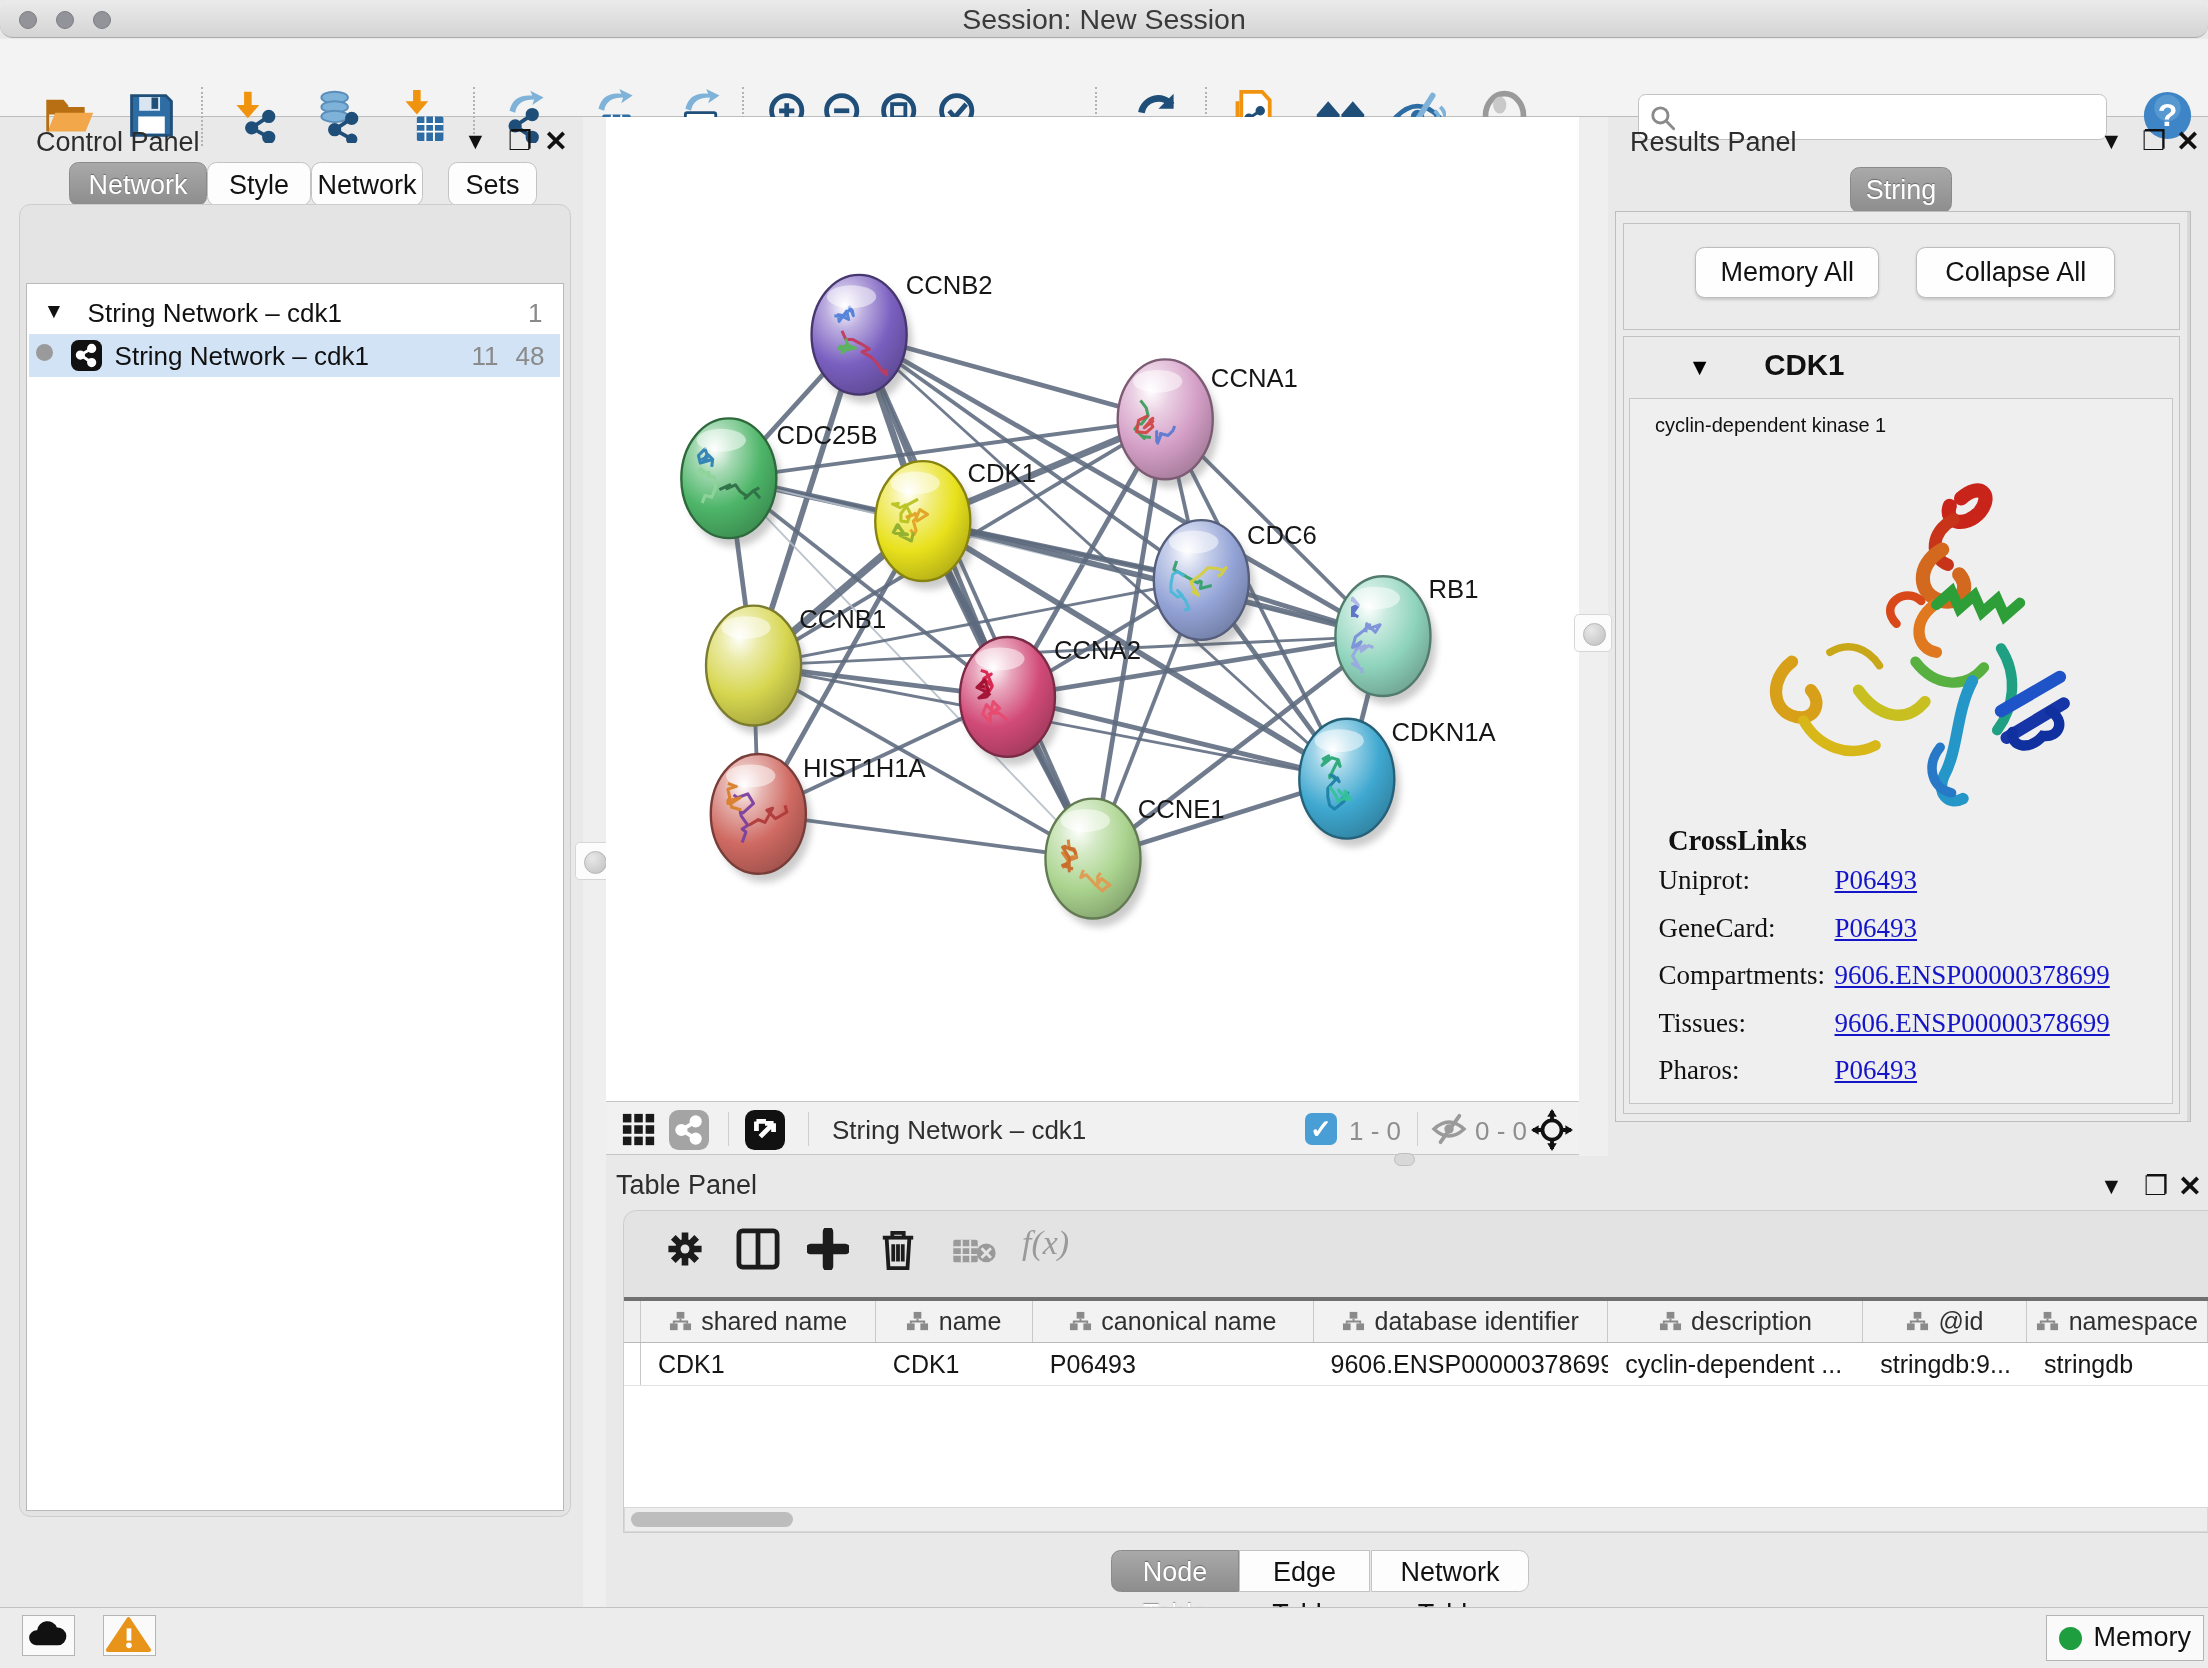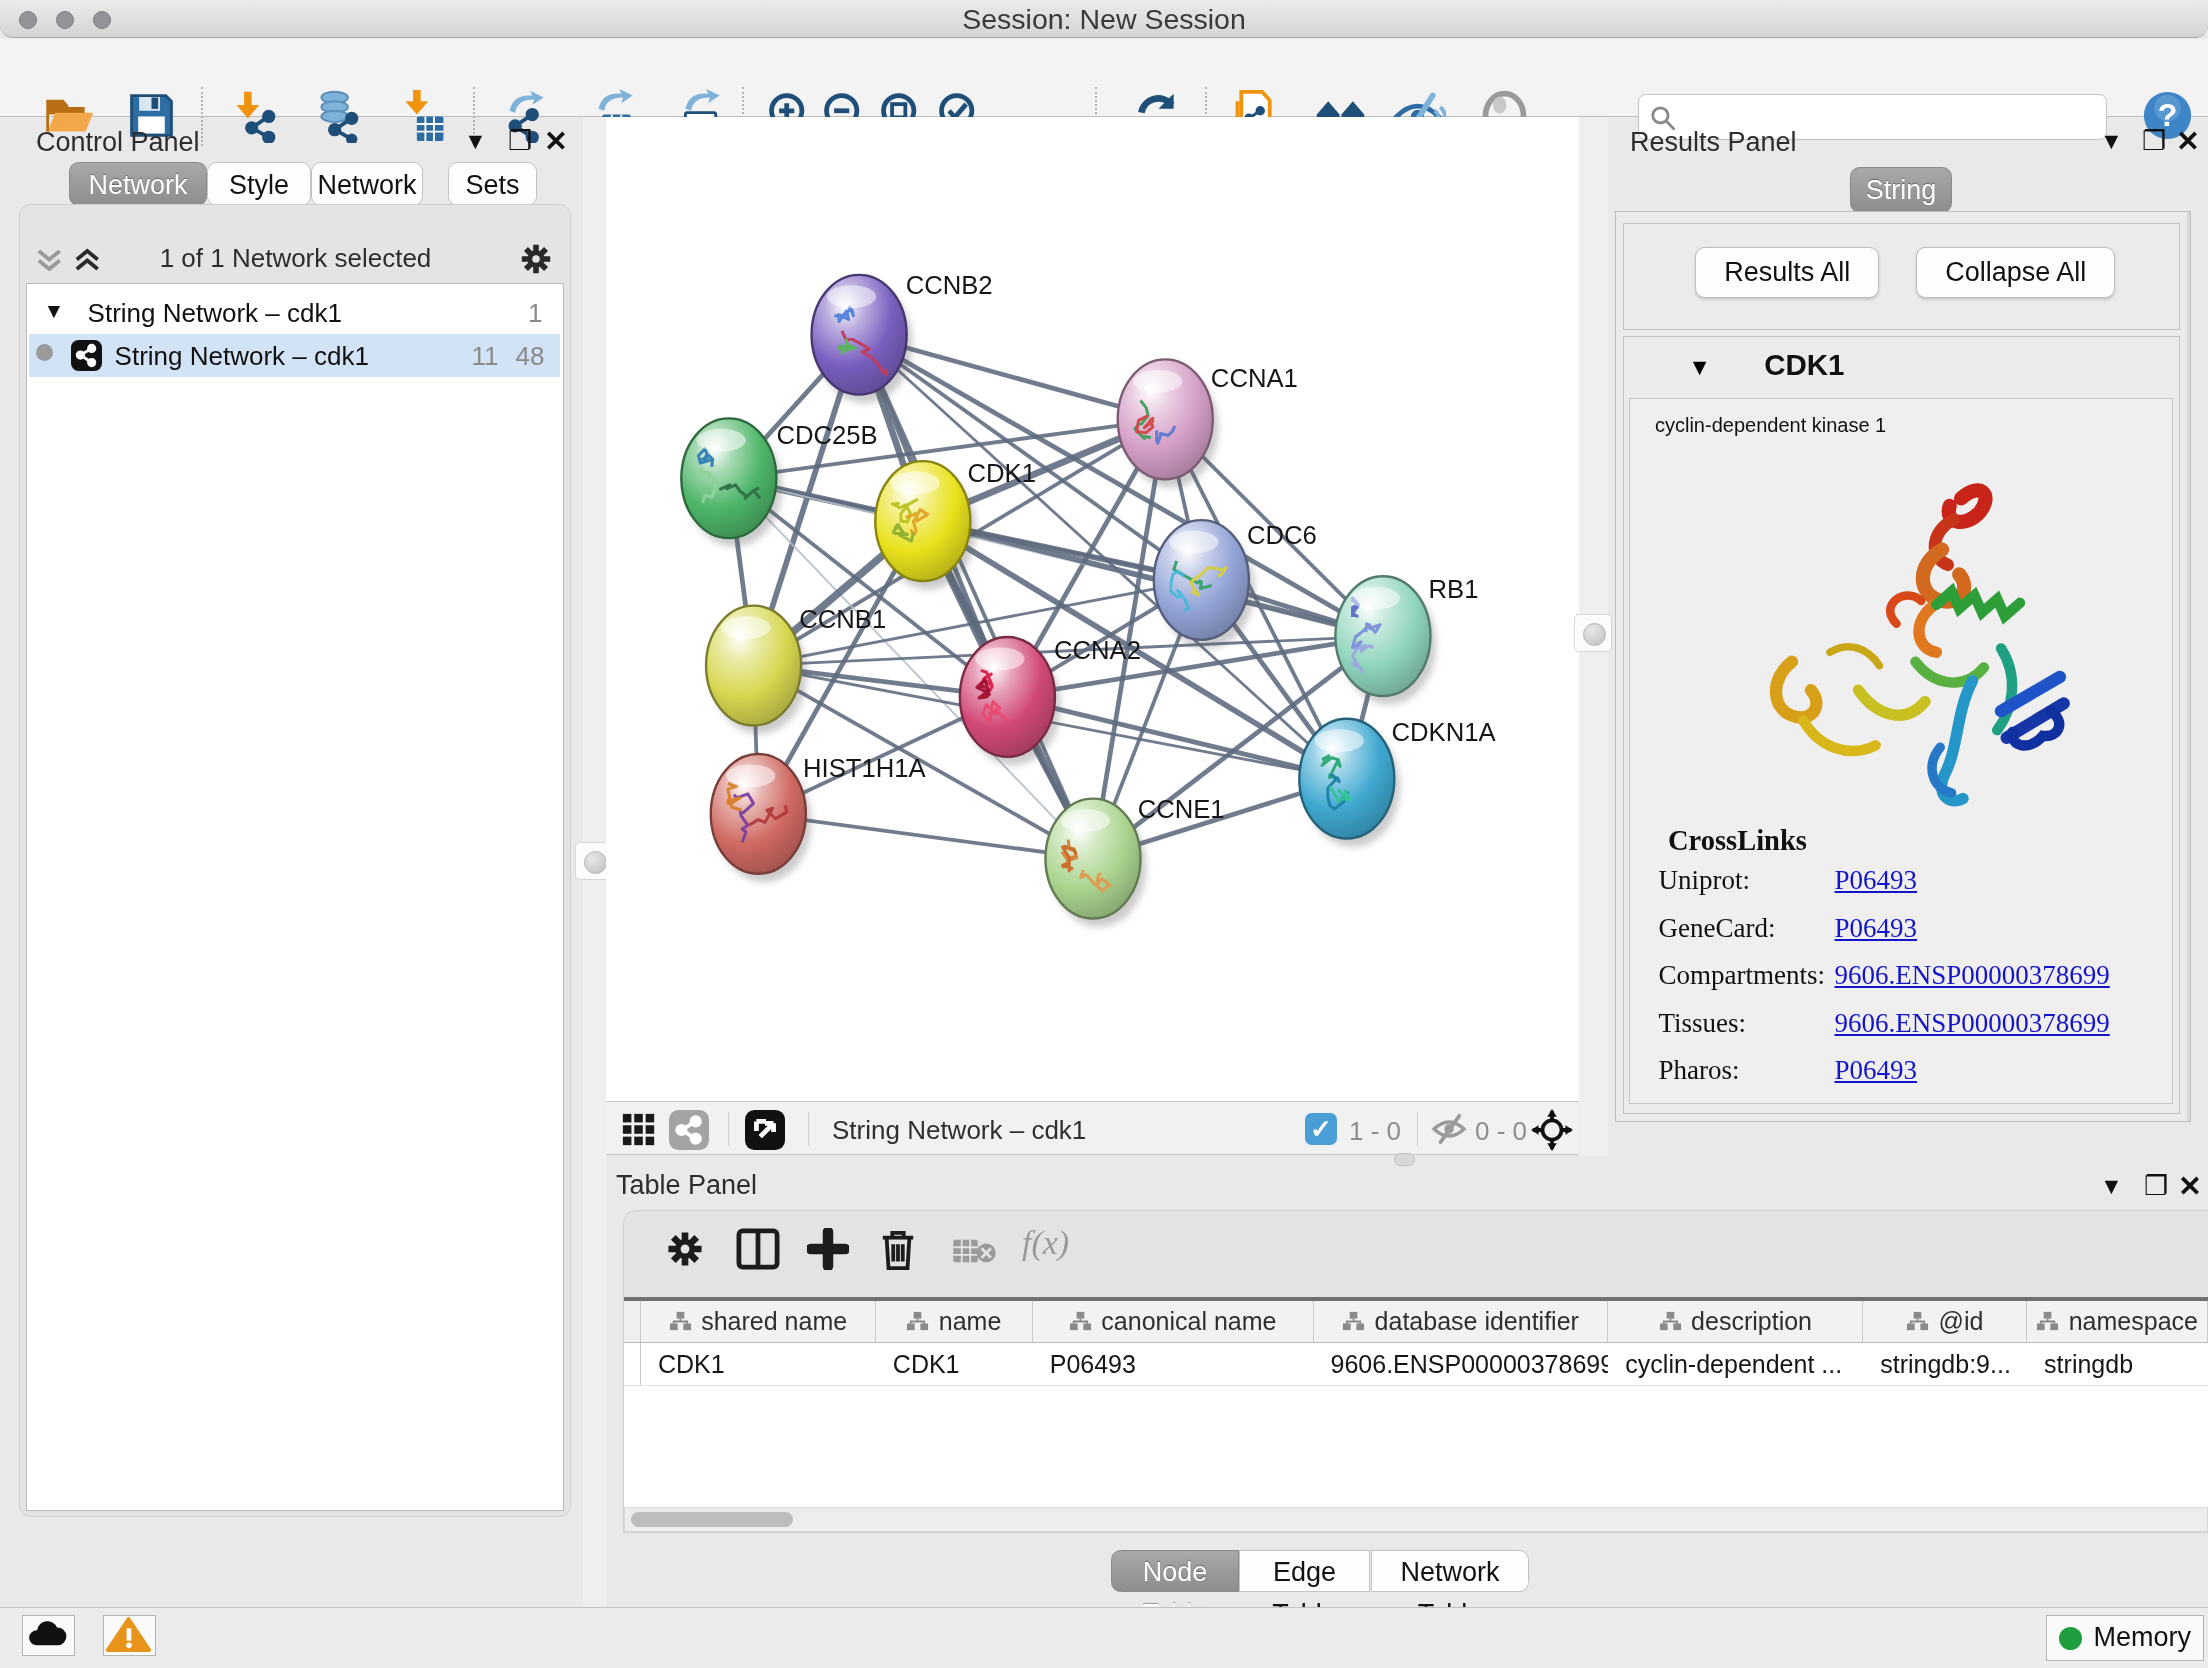--- a/index.html
+++ b/index.html
@@ -304,44 +304,20 @@
   <div class="hdr-ctrl" style="left:464px;top:11.4px;font-size:23px">▼</div>
   <div class="hdr-ctrl" style="left:508px;top:7.6px;font-size:27px">❐</div>
   <div class="hdr-ctrl" style="left:544px;top:7.6px;font-size:28.5px;font-weight:bold">✕</div>
 
   <div class="tab sel" style="left:69px;top:45px;width:138px">Network</div>
   <div class="tab" style="left:207px;top:45px;width:104px">Style</div>
   <div class="tab" style="left:311px;top:45px;width:112px">Network</div>
   <div class="tab" style="left:448px;top:45px;width:89px">Sets</div>
 
   <div class="abs cp-box" style="left:19px;top:87px">
-    <div class="cp-count-row">
-      <svg class="abs" style="left:15px;top:5.7px" width="28.5" height="27" viewBox="0 0 30 28">
-          <g stroke="#9a9a9a" stroke-width="4" fill="none">
-            <path d="M4 4 l11 9 11-9"></path>
-            <path d="M4 14 l11 9 11-9"></path>
-          </g>
-        </svg>
-      <svg class="abs" style="left:53px;top:5.7px" width="28.5" height="27" viewBox="0 0 30 28">
-          <g stroke="#2a2a2a" stroke-width="4" fill="none">
-            <path d="M4 13 l11-9 11 9"></path>
-            <path d="M4 23 l11-9 11 9"></path>
-          </g>
-        </svg>
-      <div class="abs" style="left:114px;top:1.9px;width:323px;text-align:center;font-size:26px;color:#2d2d2d">1 of 1 Network selected</div>
-      <svg class="abs" style="left:498px;top:0px" width="36" height="36" viewBox="0 0 38 38">
-          <g fill="#2a2a2a">
-            <circle cx="19" cy="19" r="9"></circle>
-            <g stroke="#2a2a2a" stroke-width="6">
-              <path d="M19 4 v8 M19 26 v8 M4 19 h8 M26 19 h8 M8.4 8.4 l5.6 5.6 M24 24 l5.6 5.6 M29.6 8.4 L24 14 M14 24 l-5.6 5.6"></path>
-            </g>
-          </g>
-          <circle cx="19" cy="19" r="4" fill="#e4e4e4"></circle>
-        </svg>
-    </div>
     <div class="cp-tree">
       <div class="tree-row" style="top:7.6px">
         <span class="abs" style="left:15px;top:7.6px;font-size:21px">▼</span>
         <span class="abs" style="left:59px;top:6.7px">String Network – cdk1</span>
         <span class="abs cnt" style="right:17px;top:6.7px">1</span>
       </div>
       <div class="tree-row sel" style="top:50px">
         <span class="abs" style="left:7.6px;top:9.5px;width:17px;height:17px;border-radius:50%;background:#9a9a9a"></span>
         <div class="share-badge" style="left:42px;top:5.7px">
           <svg width="31" height="31" viewBox="0 0 33 33">
@@ -648,21 +624,21 @@
 <div class="abs" style="left:1607px;top:117px;width:601px;height:1039px">
   <span class="abs panel-title" style="left:23px;top:9.5px">Results Panel</span>
   <div class="hdr-ctrl" style="left:493px;top:11.4px;font-size:23px">▼</div>
   <div class="hdr-ctrl" style="left:535px;top:7.6px;font-size:27px">❐</div>
   <div class="hdr-ctrl" style="left:569px;top:7.6px;font-size:28.5px;font-weight:bold">✕</div>
 
   <div class="tab sel" style="left:243px;top:50px;width:102px;height:46px">String</div>
 
   <div class="abs rp-outer" style="left:7.6px;top:94px">
     <div class="rp-btnbox">
-      <div class="rp-btn" style="left:71px;width:184px">Results All</div>
+      <div class="rp-btn" style="left:71px;width:184px">Memory All</div>
       <div class="rp-btn" style="left:292px;width:199px">Collapse All</div>
     </div>
     <div class="rp-section">
       <span class="abs" style="left:64px;top:17px;font-size:23px">▼</span>
       <span class="abs" style="left:140px;top:11.4px;font-size:29.5px;font-weight:bold;color:#111">CDK1</span>
       <div class="rp-content">
         <div class="abs" style="left:25px;top:15px;font-size:20px;color:#111">cyclin-dependent kinase 1</div>
 
         <svg class="abs" style="left:86px;top:63px" width="361" height="352" viewBox="0 0 380 370">
           <g fill="none" stroke-linecap="round">

